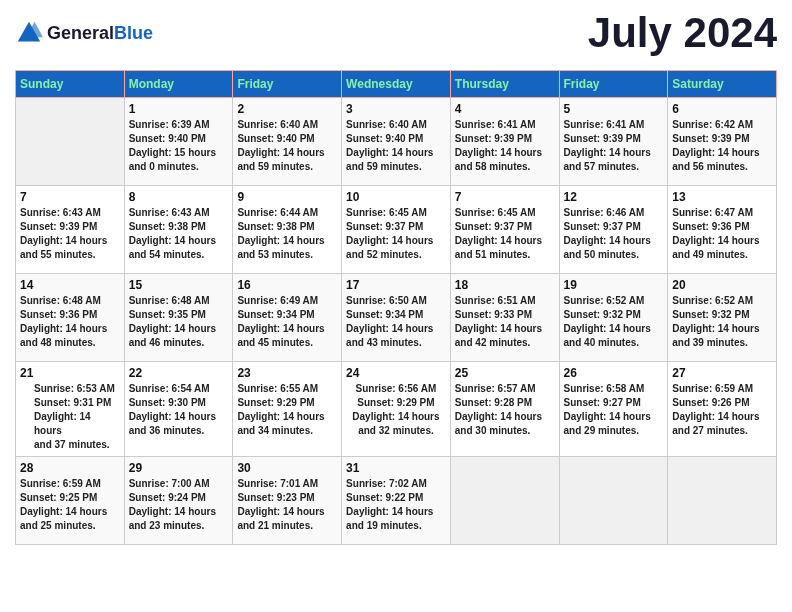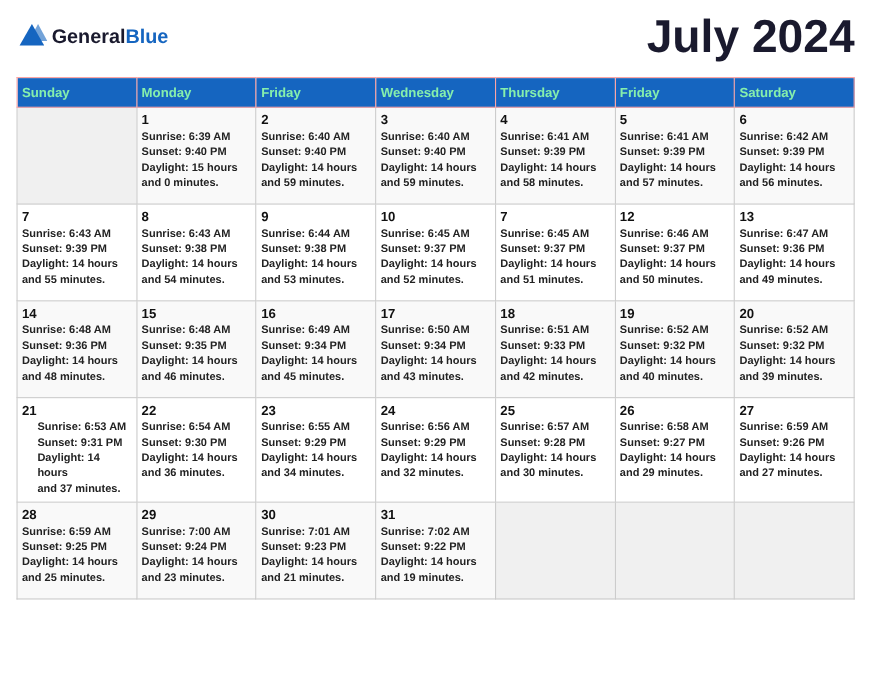--- a/index.html
+++ b/index.html
@@ -289,21 +289,21 @@
         </td>
         <td>
           <div class="day-number">23</div>
           <div class="day-info" style="white-space: pre-line;">Sunrise: 6:55 AM
 Sunset: 9:29 PM
 Daylight: 14 hours
 and 34 minutes.</div>
         </td>
         <td>
           <div class="day-number">24</div>
-          <div class="day-info" style="white-space: pre-line;">Sunrise: 6:56 AM
+          <div class="day-info" style="white-space: pre-line; text-align: center;">Sunrise: 6:56 AM
 Sunset: 9:29 PM
 Daylight: 14 hours
 and 32 minutes.</div>
         </td>
         <td>
           <div class="day-number">25</div>
           <div class="day-info" style="white-space: pre-line;">Sunrise: 6:57 AM
 Sunset: 9:28 PM
 Daylight: 14 hours
 and 30 minutes.</div>

